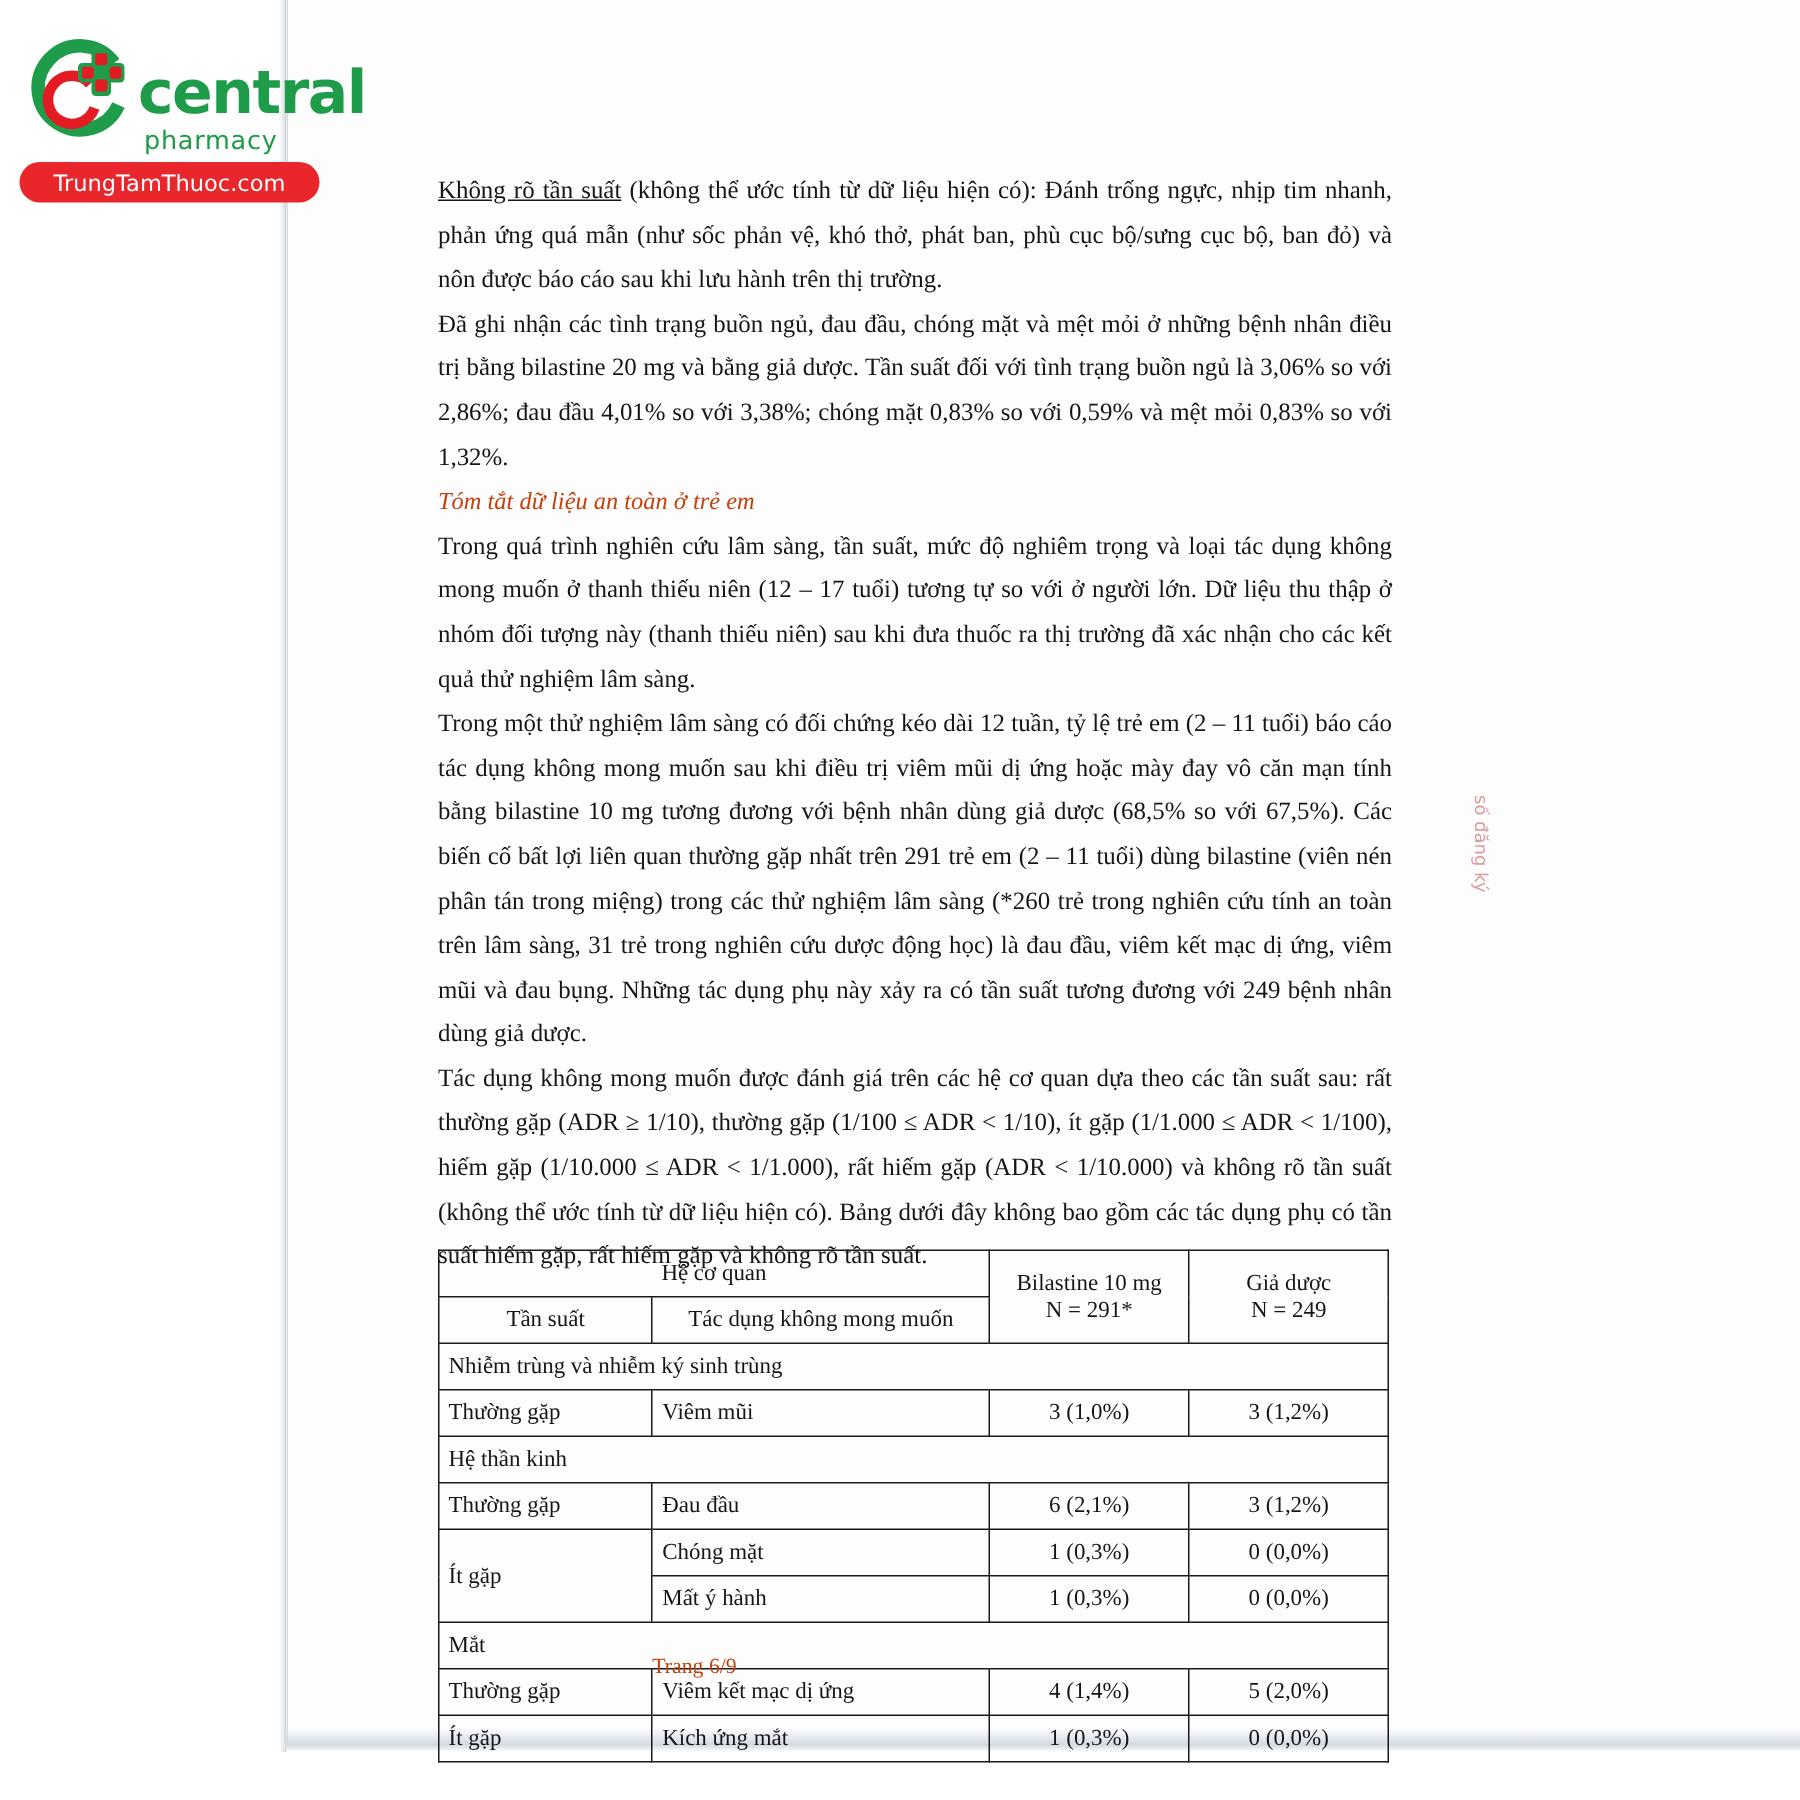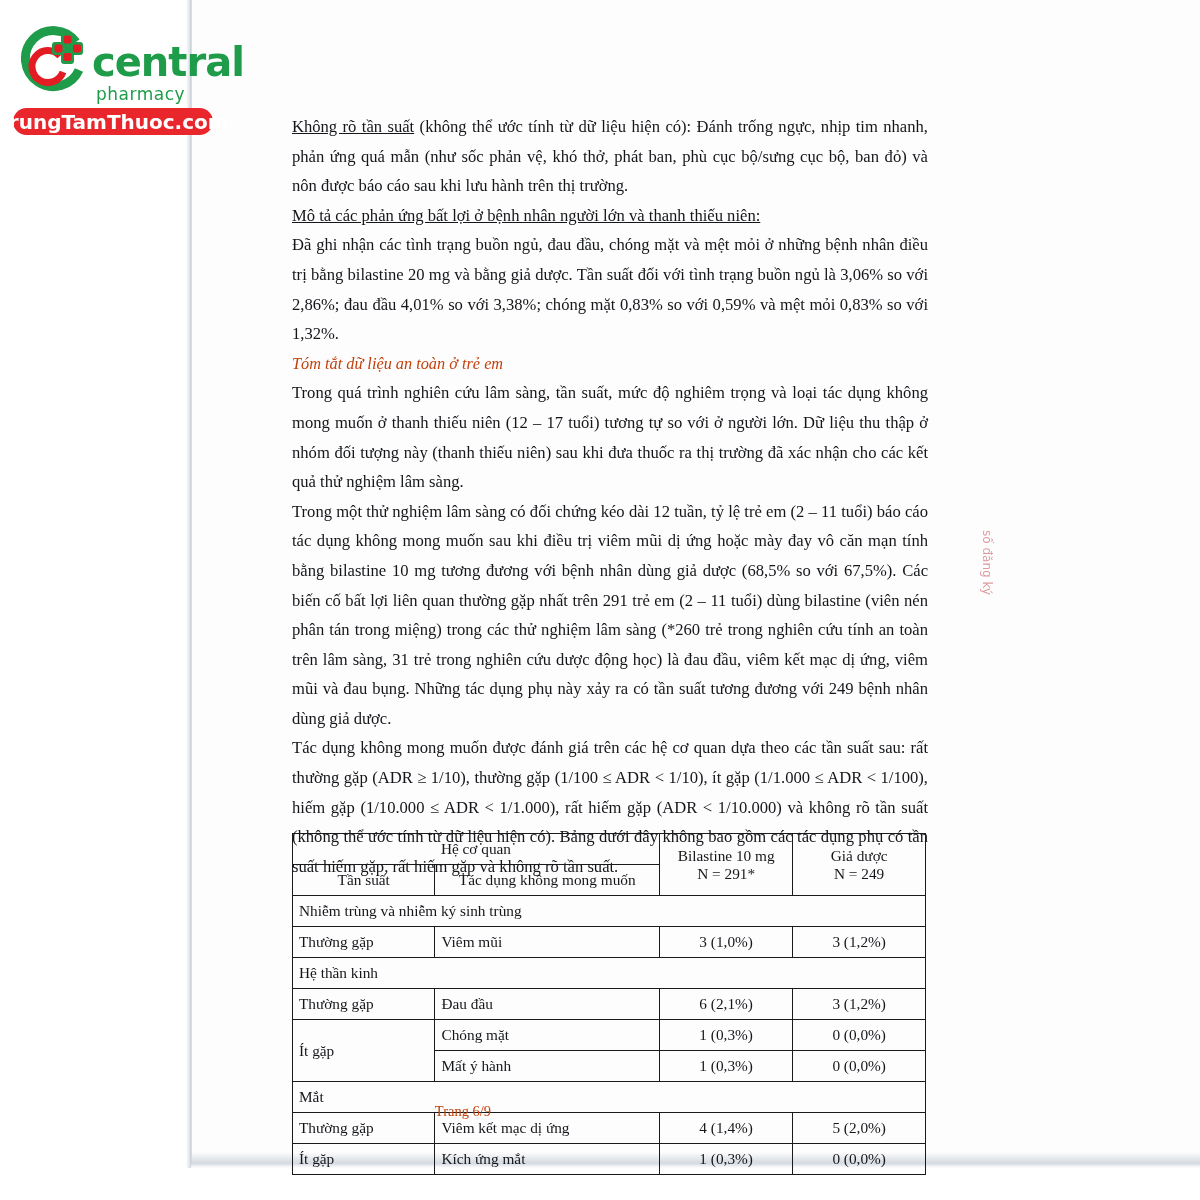--- a/index.html
+++ b/index.html
@@ -81,22 +81,22 @@
   #brand-badge {
     position: absolute;
     left: 5px;
     top: 84px;
     width: 200px;
     height: 27px;
     background: #e8262c;
     border-radius: 14px;
     color: #ffffff;
     font-family: "DejaVu Sans", "Liberation Sans", sans-serif;
-    font-size: 20px;
-    font-weight: bold;
+    font-size: 15px;
+    font-weight: normal;
     letter-spacing: 0px;
     display: flex;
     align-items: center;
     justify-content: center;
   }
 
   
   #doc {
     position: absolute;
     left: 292px;
@@ -215,23 +215,20 @@
   </svg>
   <div id="brand-word">central</div>
   <div id="brand-sub">pharmacy</div>
   <div id="brand-badge">TrungTamThuoc.com</div>
 </div>
 
 <div id="doc">
   <div class="para">
     <span class="u-head">Không rõ tần suất</span><span> (không thể ước tính từ dữ liệu hiện có): Đánh trống ngực, nhịp tim nhanh, phản ứng quá mẫn (như sốc phản vệ, khó thở, phát ban, phù cục bộ/sưng cục bộ, ban đỏ) và nôn được báo cáo sau khi lưu hành trên thị trường.</span>
   </div>
-  <div class="para">
-    <span class="u-head">Mô tả các phản ứng bất lợi ở bệnh nhân người lớn và thanh thiếu niên:</span>
-  </div>
   <div class="para">Đã ghi nhận các tình trạng buồn ngủ, đau đầu, chóng mặt và mệt mỏi ở những bệnh nhân điều trị bằng bilastine 20 mg và bằng giả dược. Tần suất đối với tình trạng buồn ngủ là 3,06% so với 2,86%; đau đầu 4,01% so với 3,38%; chóng mặt 0,83% so với 0,59% và mệt mỏi 0,83% so với 1,32%.</div>
   <div class="it-head">Tóm tắt dữ liệu an toàn ở trẻ em</div>
   <div class="para">Trong quá trình nghiên cứu lâm sàng, tần suất, mức độ nghiêm trọng và loại tác dụng không mong muốn ở thanh thiếu niên (12 – 17 tuổi) tương tự so với ở người lớn. Dữ liệu thu thập ở nhóm đối tượng này (thanh thiếu niên) sau khi đưa thuốc ra thị trường đã xác nhận cho các kết quả thử nghiệm lâm sàng.</div>
   <div class="para">Trong một thử nghiệm lâm sàng có đối chứng kéo dài 12 tuần, tỷ lệ trẻ em (2 – 11 tuổi) báo cáo tác dụng không mong muốn sau khi điều trị viêm mũi dị ứng hoặc mày đay vô căn mạn tính bằng bilastine 10 mg tương đương với bệnh nhân dùng giả dược (68,5% so với 67,5%). Các biến cố bất lợi liên quan thường gặp nhất trên 291 trẻ em (2 – 11 tuổi) dùng bilastine (viên nén phân tán trong miệng) trong các thử nghiệm lâm sàng (*260 trẻ trong nghiên cứu tính an toàn trên lâm sàng, 31 trẻ trong nghiên cứu dược động học) là đau đầu, viêm kết mạc dị ứng, viêm mũi và đau bụng. Những tác dụng phụ này xảy ra có tần suất tương đương với 249 bệnh nhân dùng giả dược.</div>
   <div class="para">Tác dụng không mong muốn được đánh giá trên các hệ cơ quan dựa theo các tần suất sau: rất thường gặp (ADR ≥ 1/10), thường gặp (1/100 ≤ ADR &lt; 1/10), ít gặp (1/1.000 ≤ ADR &lt; 1/100), hiếm gặp (1/10.000 ≤ ADR &lt; 1/1.000), rất hiếm gặp (ADR &lt; 1/10.000) và không rõ tần suất (không thể ước tính từ dữ liệu hiện có). Bảng dưới đây không bao gồm các tác dụng phụ có tần suất hiếm gặp, rất hiếm gặp và không rõ tần suất.</div>
 </div>
 
 <div id="adr-table-wrap">
   <table class="adr">
     <colgroup>

